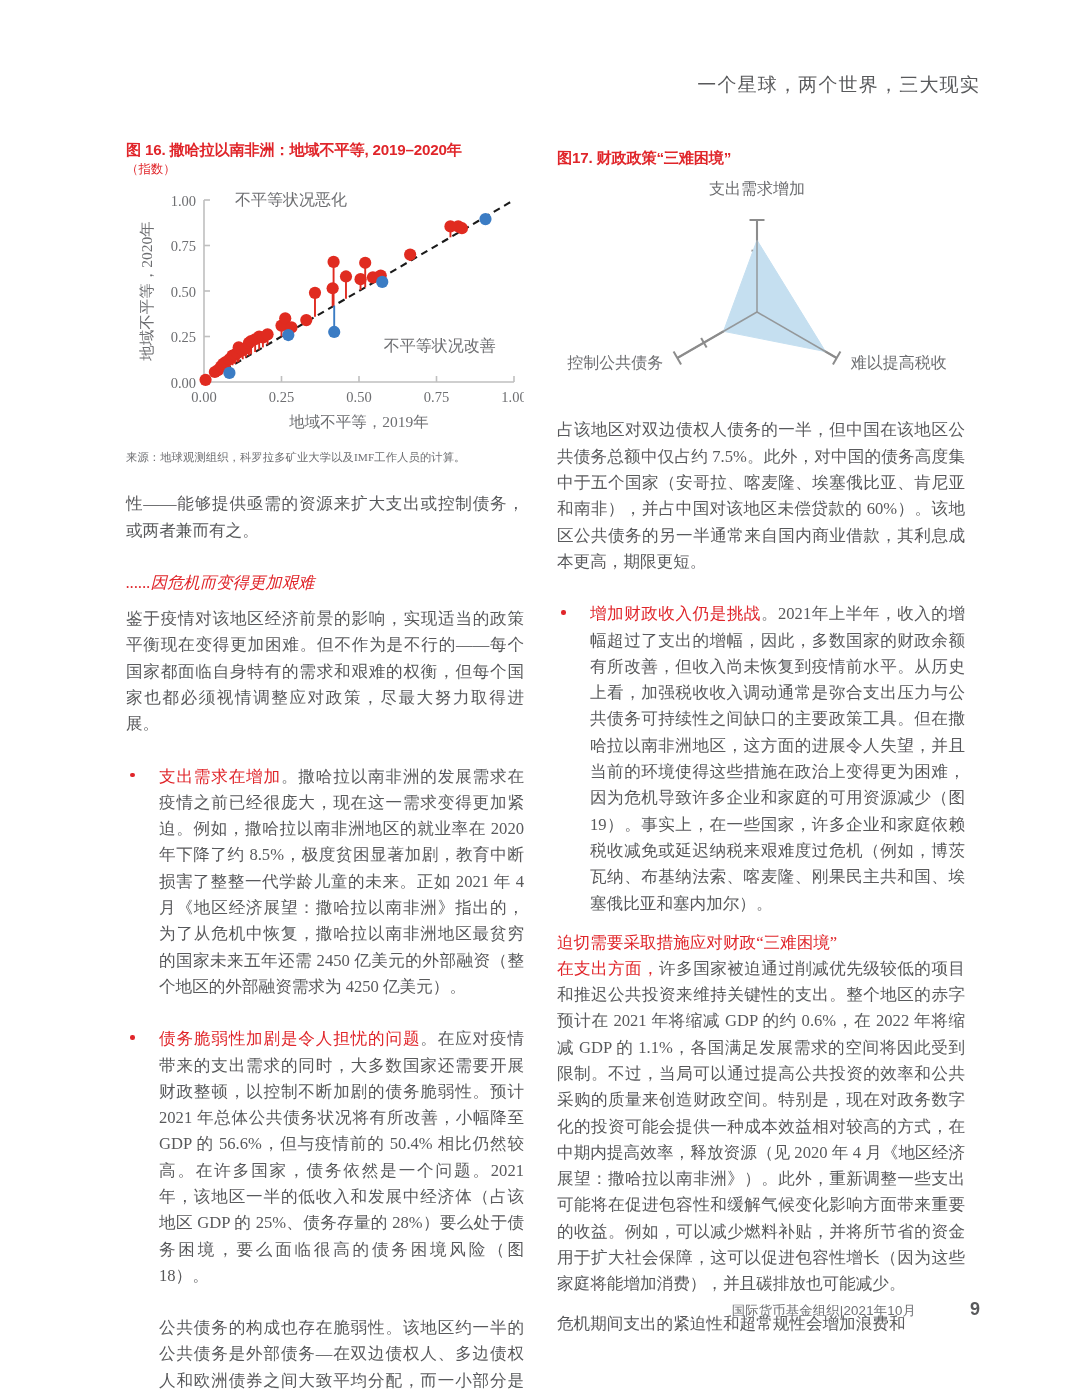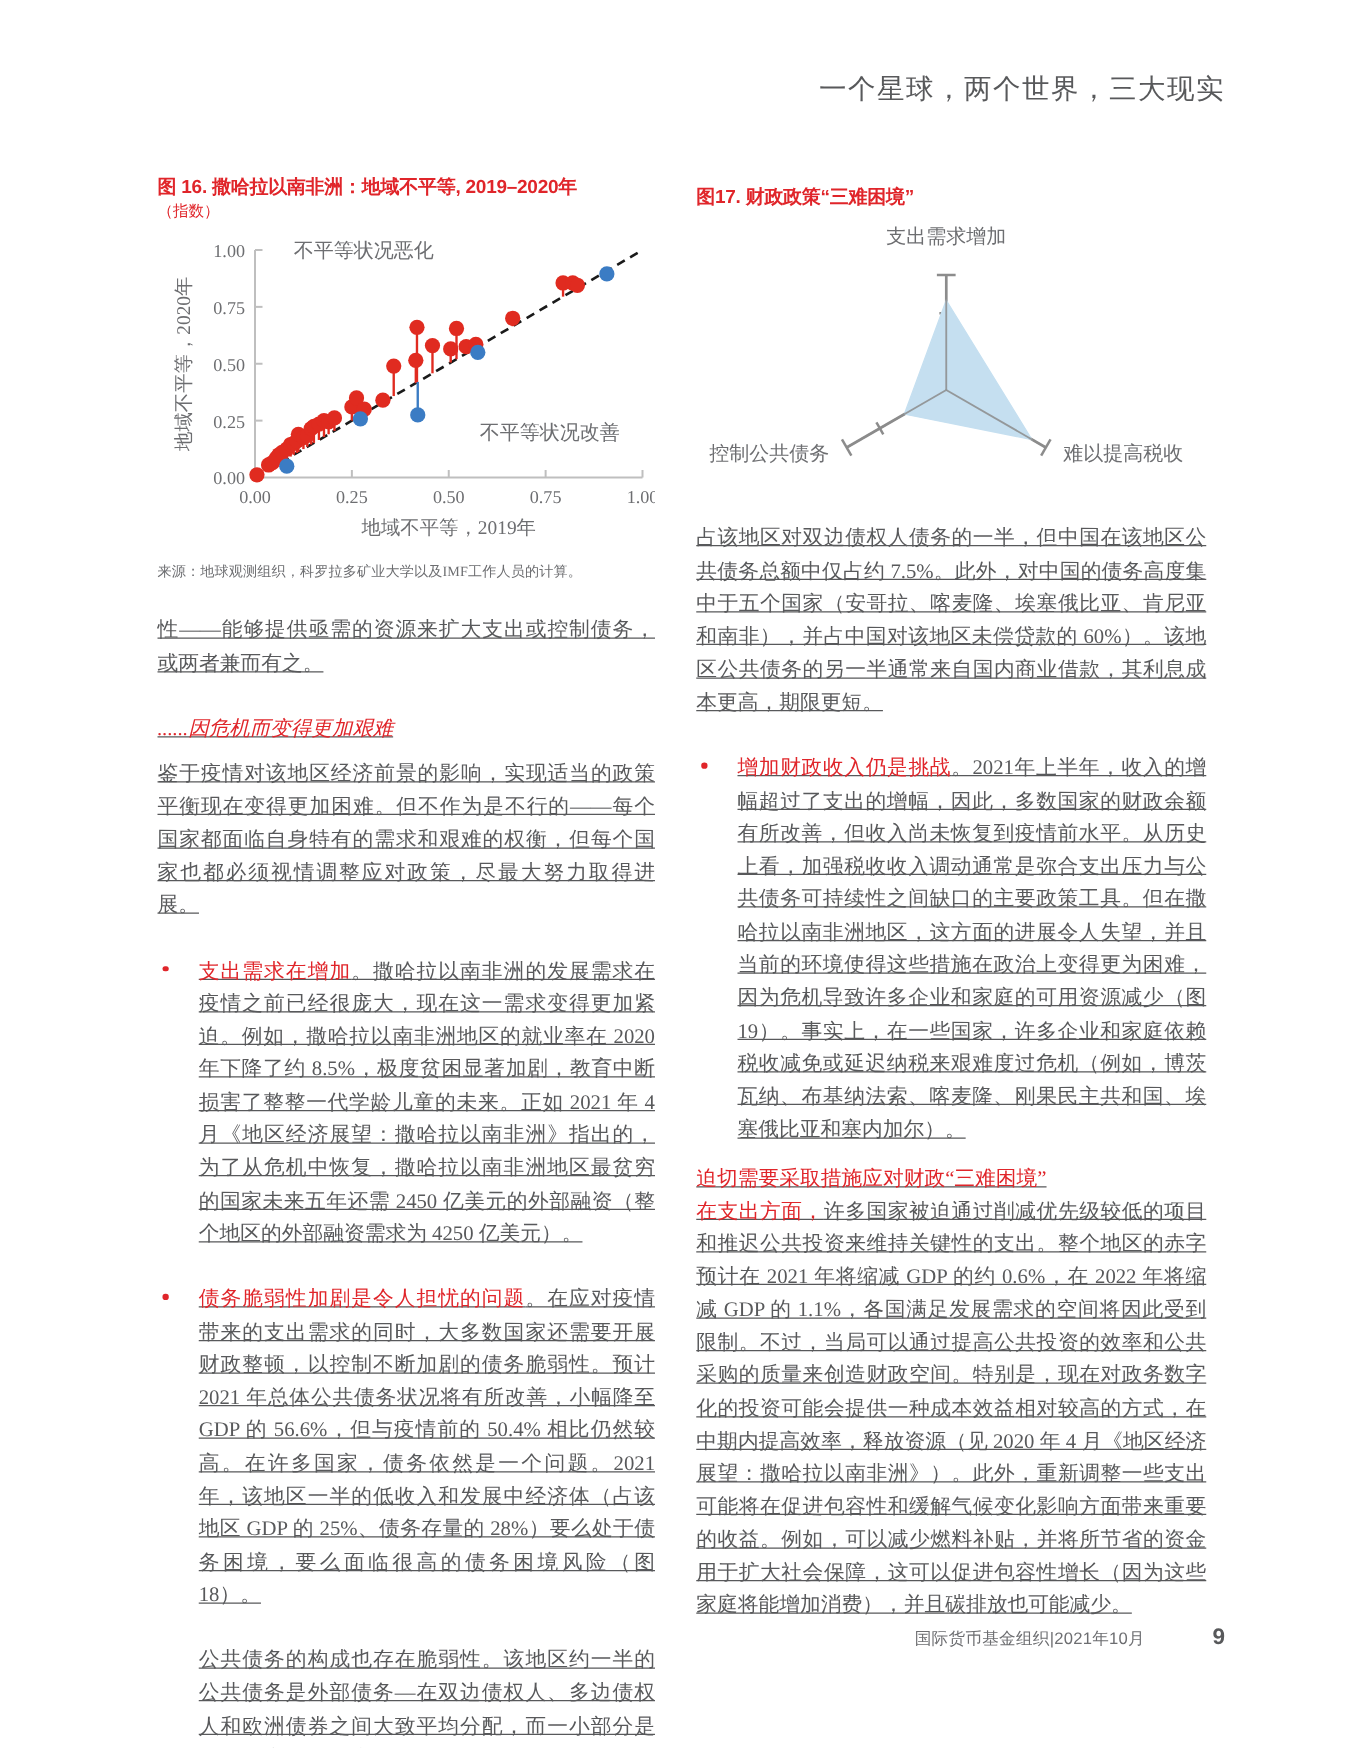--- a/index.html
+++ b/index.html
@@ -8,22 +8,22 @@
     width:1080px; height:1398px;
     background:#ffffff;
     font-family:"Liberation Serif","DejaVu Serif",serif;
     color:#58595b;
     position:relative;
     overflow:hidden;
   }
 
   
   .runhead{
-    position:absolute; top:56px; right:100px;
-    font-size:22px; letter-spacing:1.2px;
+    position:absolute; top:72px; right:100px;
+    font-size:19px; letter-spacing:1.2px;
     color:#58595b; font-family:Liberation Mono, monospace;
   }
 
   
   .col{ position:absolute; top:140px; }
   .col-left{ left:126px;  width:398px; }
   .col-right{ left:557px; width:408px; }
 
   
   .fig-title{
@@ -45,21 +45,20 @@
   }
 
   
   .tri-wrap{ position:relative; width:408px; height:228px; margin-top:10px;text-align:center; }
 
   
   .body-text{
     font-size:16.6px; line-height:26.3px;
     color:#58595b; text-align:justify;
     font-family:"Liberation Serif","DejaVu Serif",serif;
-    text-decoration:underline;
   }
   .para{ margin:0 0 0 0; }
   .gap{ height:26px; }
   .gap-sm{ height:13px; }
 
   .subhead{
     color:#e0252a; font-size:16.4px; line-height:25px;
     font-style:italic; font-weight:normal;
     font-family:"Liberation Serif",serif;
     margin:0 0 11px 0;
@@ -283,19 +282,20 @@
       <p class="para"><span class="lead-red">增加财政收入仍是挑战</span><span>。2021年上半年，收入的增幅超过了支出的增幅，因此，多数国家的财政余额有所改善，但收入尚未恢复到疫情前水平。从历史上看，加强税收收入调动通常是弥合支出压力与公共债务可持续性之间缺口的主要政策工具。但在撒哈拉以南非洲地区，这方面的进展令人失望，并且当前的环境使得这些措施在政治上变得更为困难，因为危机导致许多企业和家庭的可用资源减少（图19）。事实上，在一些国家，许多企业和家庭依赖税收减免或延迟纳税来艰难度过危机（例如，博茨瓦纳、布基纳法索、喀麦隆、刚果民主共和国、埃塞俄比亚和塞内加尔）。</span></p>
     </div>
 
     <div class="gap-sm"></div>
 
     <p class="subhead-b" style="color:#e0252a">迫切需要采取措施应对财政“三难困境”</p>
     <p class="para"><span class="lead-red">在支出方面，</span><span>许多国家被迫通过削减优先级较低的项目和推迟公共投资来维持关键性的支出。整个地区的赤字预计在 2021 年将缩减 GDP 的约 0.6%，在 2022 年将缩减 GDP 的 1.1%，各国满足发展需求的空间将因此受到限制。不过，当局可以通过提高公共投资的效率和公共采购的质量来创造财政空间。特别是，现在对政务数字化的投资可能会提供一种成本效益相对较高的方式，在中期内提高效率，释放资源（见 2020 年 4 月《地区经济展望：撒哈拉以南非洲》）。此外，重新调整一些支出可能将在促进包容性和缓解气候变化影响方面带来重要的收益。例如，可以减少燃料补贴，并将所节省的资金用于扩大社会保障，这可以促进包容性增长（因为这些家庭将能增加消费），并且碳排放也可能减少。</span></p>
 
     <div class="gap-sm"></div>
 
+    <p class="para">危机期间支出的紧迫性和超常规性会增加浪费和</p>
   </div>
 </div>
 
 <div class="footer">
   <span class="footer-text">国际货币基金组织|2021年10月</span>
   <span class="footer-page">9</span>
 </div>
 
 </body></html>

